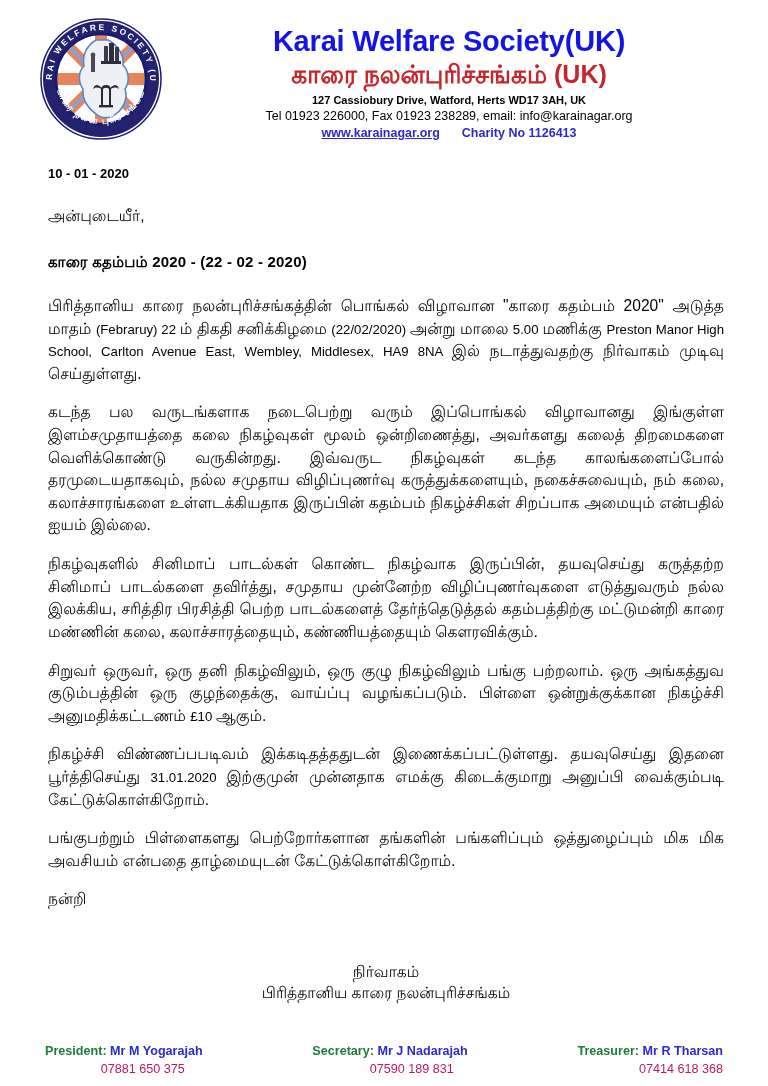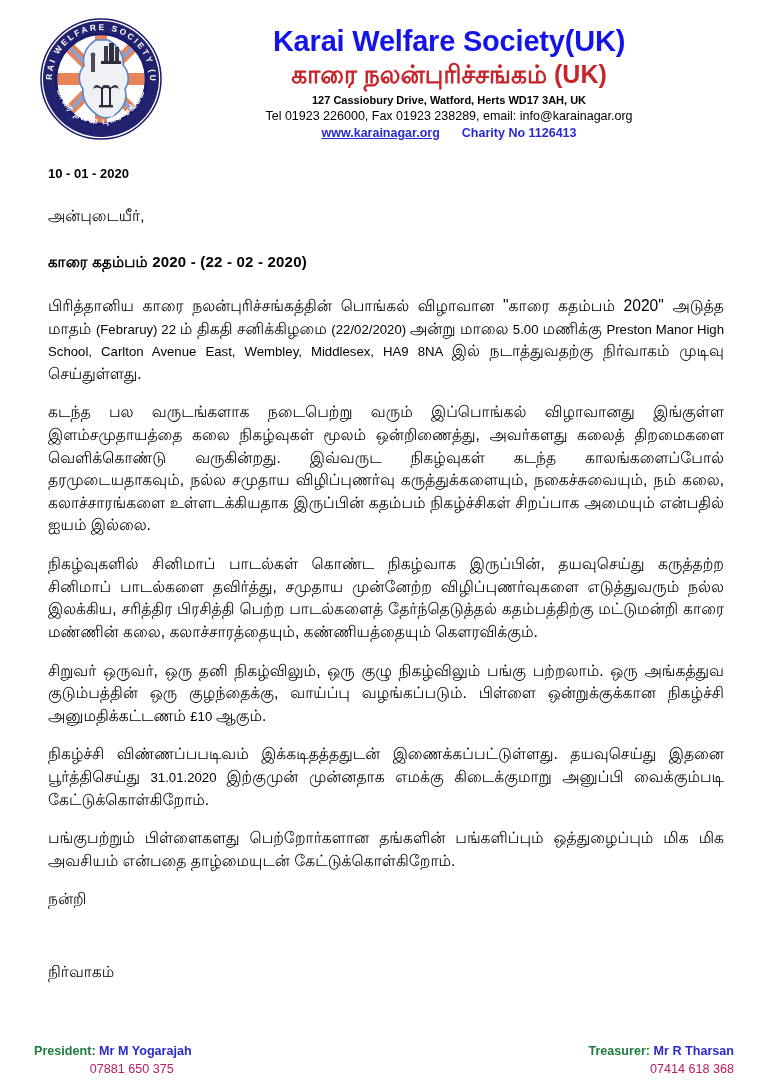--- a/index.html
+++ b/index.html
@@ -128,29 +128,30 @@
     font-size: 13.2px;
   }
   .thanks {
     font-size: 15.5px;
     margin-top: 18px;
   }
   .signoff {
     font-size: 15.5px;
     margin-top: 52px;
     line-height: 1.32;
+    text-align: center;
   }
 
   
   .footer {
     position: absolute;
     left: 0;
     right: 0;
     bottom: 8px;
-    padding: 0 34px;
+    padding: 0 45px;
     box-sizing: border-box;
     display: flex;
     justify-content: space-between;
   }
   .officer {
     font-size: 12.6px;
     line-height: 1.45;
     white-space: nowrap;
   }
   .officer .role {
@@ -262,31 +263,39 @@
     <p class="para spaced"><span class="ta">கடந்த பல வருடங்களாக நடைபெற்று வரும் இப்பொங்கல் விழாவானது இங்குள்ள இளம்சமுதாயத்தை கலை நிகழ்வுகள் மூலம் ஒன்றிணைத்து, அவர்களது கலைத் திறமைகளை வெளிக்கொண்டு வருகின்றது. இவ்வருட நிகழ்வுகள் கடந்த காலங்களைப்போல் தரமுடையதாகவும், நல்ல சமுதாய விழிப்புணர்வு கருத்துக்களையும், நகைச்சுவையும், நம் கலை, கலாச்சாரங்களை உள்ளடக்கியதாக இருப்பின் கதம்பம் நிகழ்ச்சிகள் சிறப்பாக அமையும் என்பதில் ஐயம் இல்லை.</span></p>
     <p class="para spaced"><span class="ta">நிகழ்வுகளில் சினிமாப் பாடல்கள் கொண்ட நிகழ்வாக இருப்பின், தயவுசெய்து கருத்தற்ற சினிமாப் பாடல்களை தவிர்த்து, சமுதாய முன்னேற்ற விழிப்புணர்வுகளை எடுத்துவரும் நல்ல இலக்கிய, சரித்திர பிரசித்தி பெற்ற பாடல்களைத் தேர்ந்தெடுத்தல் கதம்பத்திற்கு மட்டுமன்றி காரை மண்ணின் கலை, கலாச்சாரத்தையும், கண்ணியத்தையும் கௌரவிக்கும்.</span></p>
     <p class="para spaced"><span class="ta">சிறுவர் ஒருவர், ஒரு தனி நிகழ்விலும், ஒரு குழு நிகழ்விலும் பங்கு பற்றலாம். ஒரு அங்கத்துவ குடும்பத்தின் ஒரு குழந்தைக்கு, வாய்ப்பு வழங்கப்படும். பிள்ளை ஒன்றுக்குக்கான நிகழ்ச்சி அனுமதிக்கட்டணம் </span><span class="en">£10 </span><span class="ta">ஆகும்.</span></p>
     <p class="para spaced"><span class="ta">நிகழ்ச்சி விண்ணப்பபடிவம் இக்கடிதத்ததுடன் இணைக்கப்பட்டுள்ளது. தயவுசெய்து இதனை பூர்த்திசெய்து </span><span class="en">31.01.2020 </span><span class="ta">இற்குமுன் முன்னதாக எமக்கு கிடைக்குமாறு அனுப்பி வைக்கும்படி கேட்டுக்கொள்கிறோம்.</span></p>
     <p class="para spaced"><span class="ta">பங்குபற்றும் பிள்ளைகளது பெற்றோர்களான தங்களின் பங்களிப்பும் ஒத்துழைப்பும் மிக மிக அவசியம் என்பதை தாழ்மையுடன் கேட்டுக்கொள்கிறோம்.</span></p>
 
     <div class="thanks">நன்றி</div>
 
     <div class="signoff">
       <div>நிர்வாகம்</div>
+      <div>பிரித்தானிய காரை நலன்புரிச்சங்கம்</div>
     </div>
   </div>
 
   <div class="footer">
     <div class="officer left">
       <div>
         <span class="role">President:</span>
         <span class="oname">Mr M Yogarajah</span>
       </div>
       <div class="phone-row">07881 650 375</div>
     </div>
+    <div class="officer mid">
+      <div>
+        <span class="role">Secretary:</span>
+        <span class="oname">Mr J Nadarajah</span>
+      </div>
+      <div class="phone-row">07590 189 831</div>
+    </div>
     <div class="officer right">
       <div>
         <span class="role">Treasurer:</span>
         <span class="oname">Mr R Tharsan</span>
       </div>
       <div class="phone-row">07414 618 368</div>
     </div>
   </div>
 
 </div>

